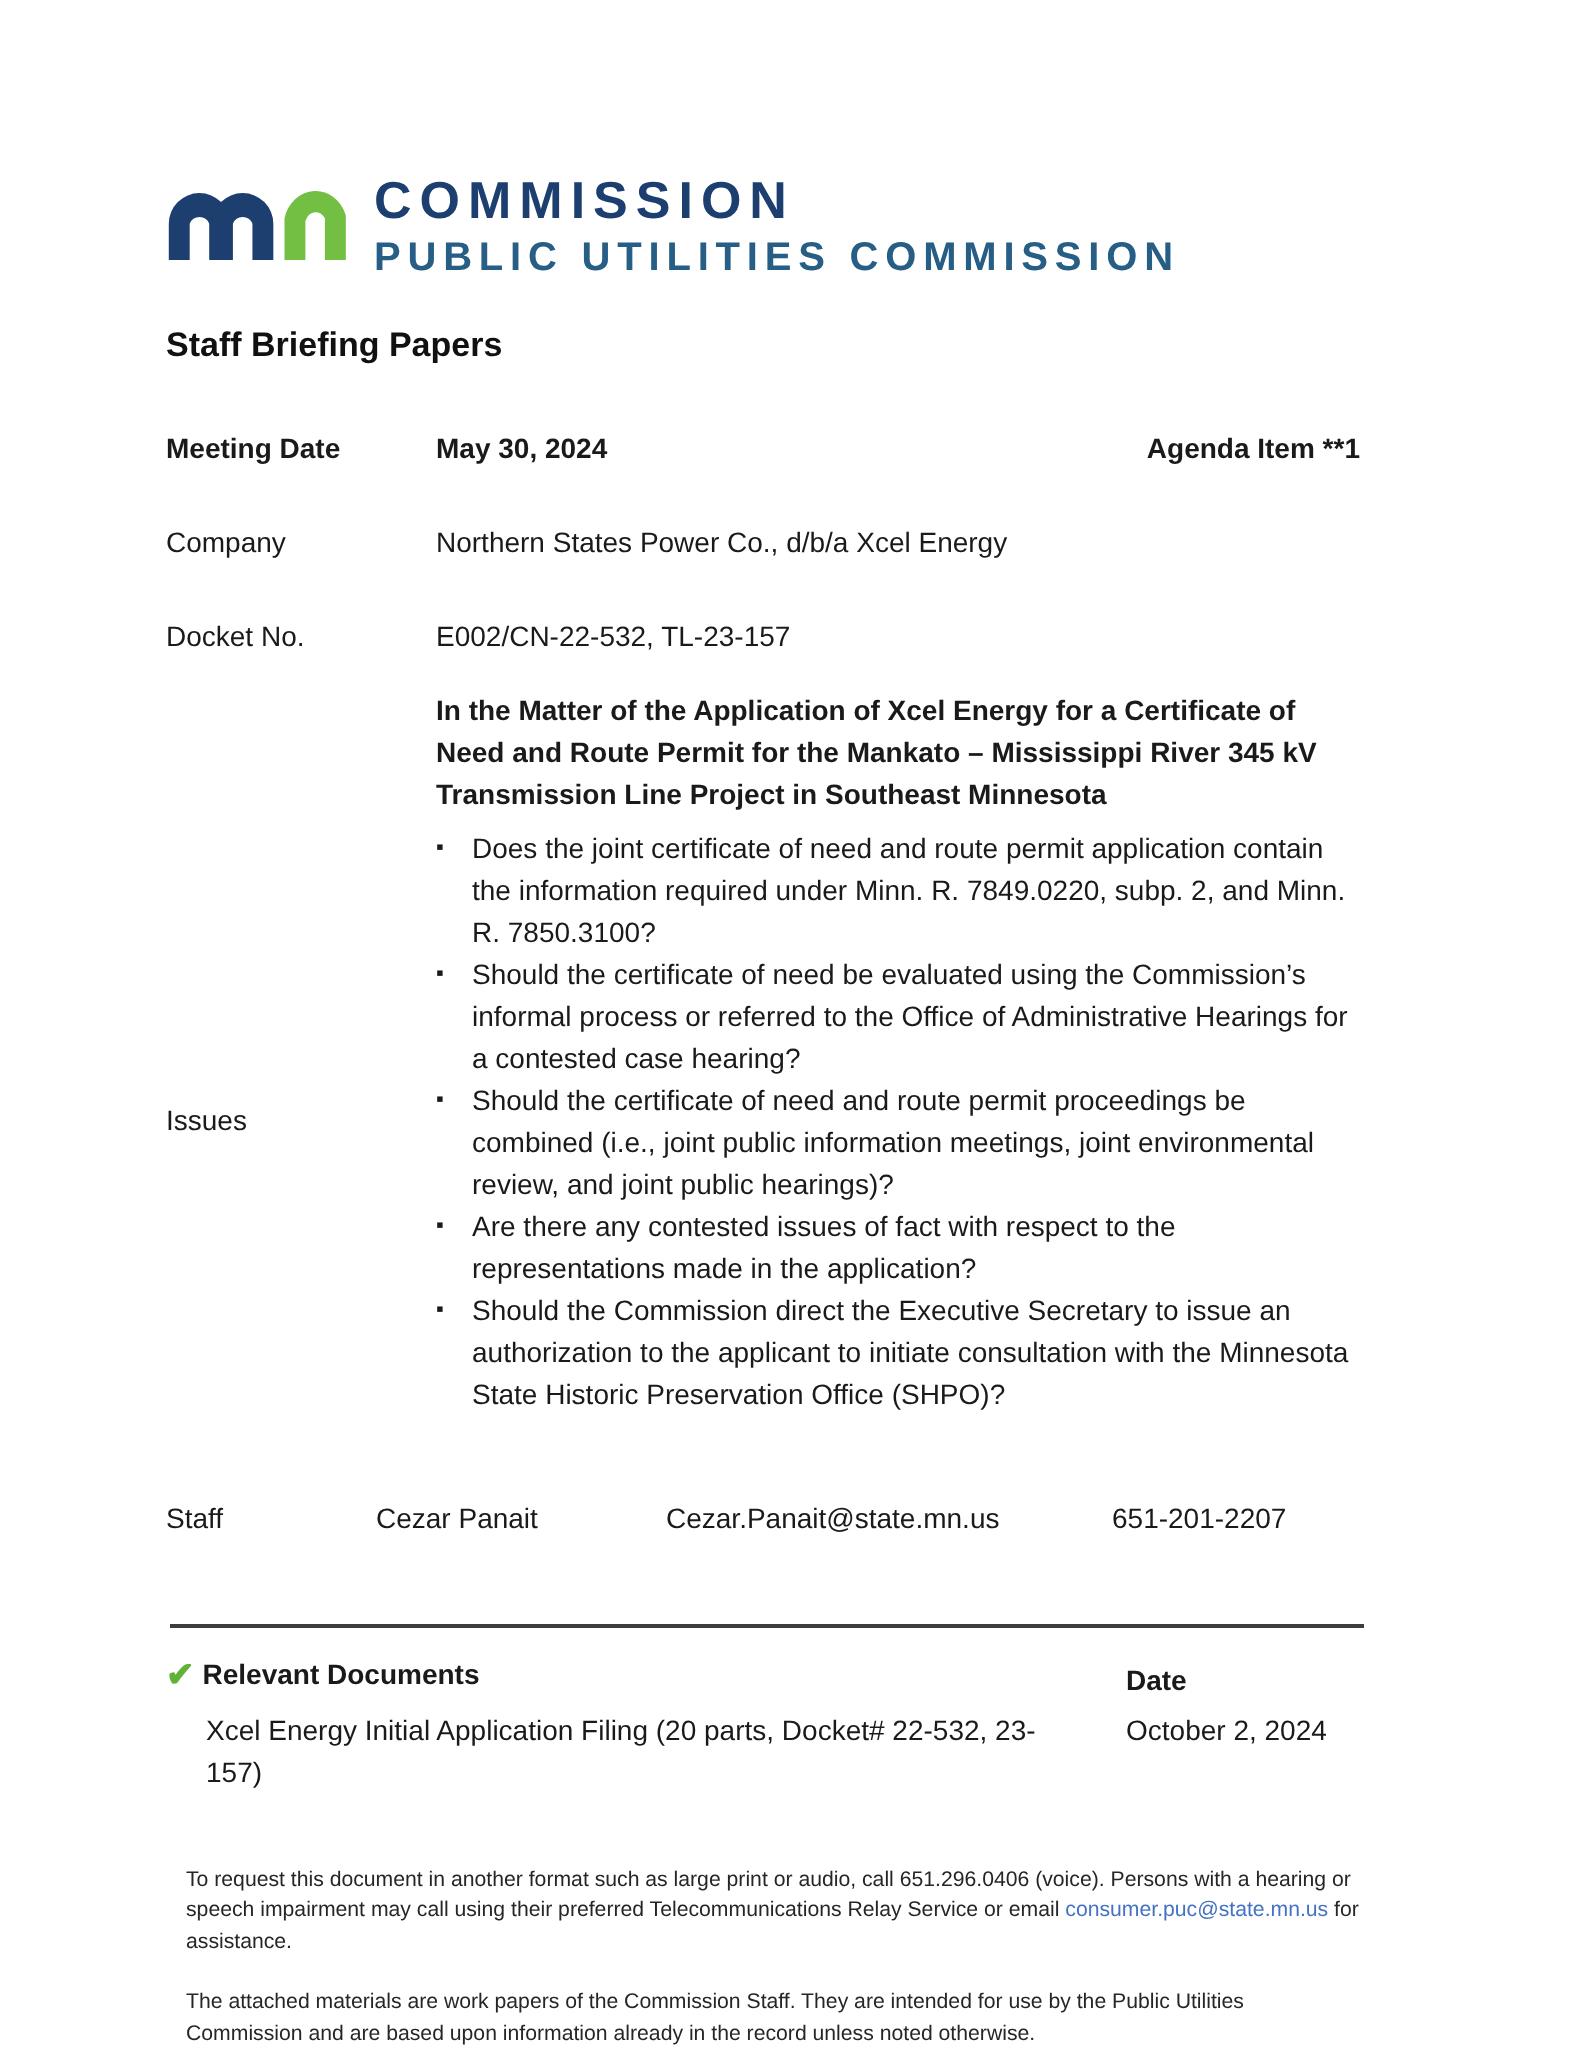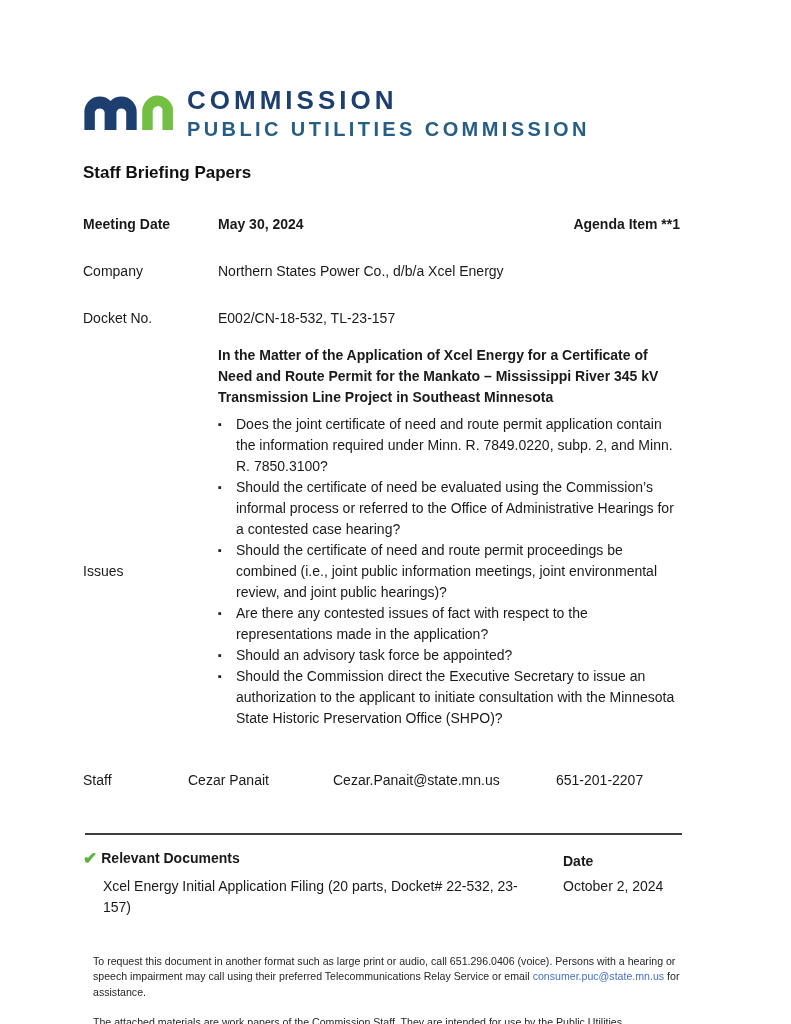--- a/index.html
+++ b/index.html
@@ -91,36 +91,35 @@
       <div class="bold">Agenda Item **1</div>
     </div>
 
     <div class="row row-company">
       <div class="label-col">Company</div>
       <div class="value-col">Northern States Power Co., d/b/a Xcel Energy</div>
     </div>
 
     <div class="row row-docket">
       <div class="label-col">Docket No.</div>
-      <div class="value-col">E002/CN-18-532, TL-23-157</div>
+      <div class="value-col">E002/CN-22-532, TL-23-157</div>
     </div>
 
     <div class="row row-matter">
       <div class="label-col"></div>
       <div class="value-col matter-text">In the Matter of the Application of Xcel Energy for a Certificate of Need and Route Permit for the Mankato – Mississippi River 345 kV Transmission Line Project in Southeast Minnesota</div>
     </div>
 
     <div class="row row-issues">
       <div class="label-col">Issues</div>
       <ul class="issues-list value-col">
         <li>Does the joint certificate of need and route permit application contain the information required under Minn. R. 7849.0220, subp. 2, and Minn. R. 7850.3100?</li>
         <li>Should the certificate of need be evaluated using the Commission’s informal process or referred to the Office of Administrative Hearings for a contested case hearing?</li>
         <li>Should the certificate of need and route permit proceedings be combined (i.e., joint public information meetings, joint environmental review, and joint public hearings)?</li>
         <li>Are there any contested issues of fact with respect to the representations made in the application?</li>
-        <li>Should an advisory task force be appointed?</li>
         <li>Should the Commission direct the Executive Secretary to issue an authorization to the applicant to initiate consultation with the Minnesota State Historic Preservation Office (SHPO)?</li>
       </ul>
     </div>
 
     <div class="row row-staff">
       <div class="label-col">Staff</div>
       <div class="staff-name">Cezar Panait</div>
       <div class="staff-email">Cezar.Panait@state.mn.us</div>
       <div>651-201-2207</div>
     </div>

